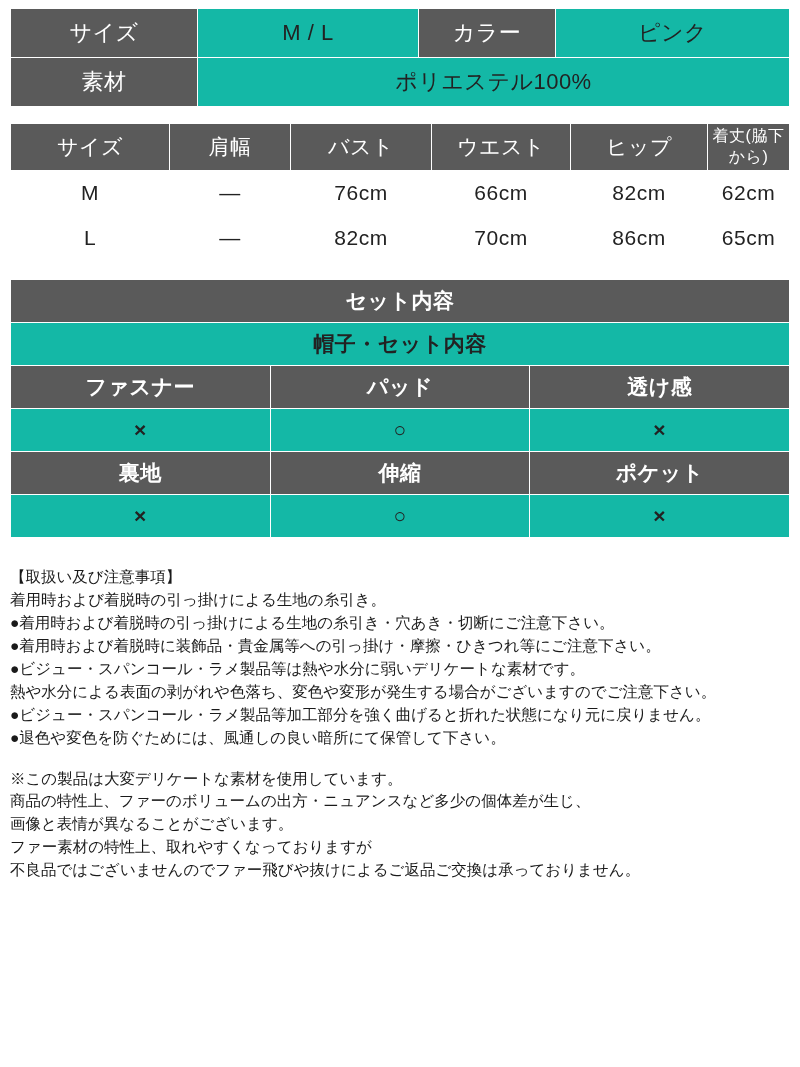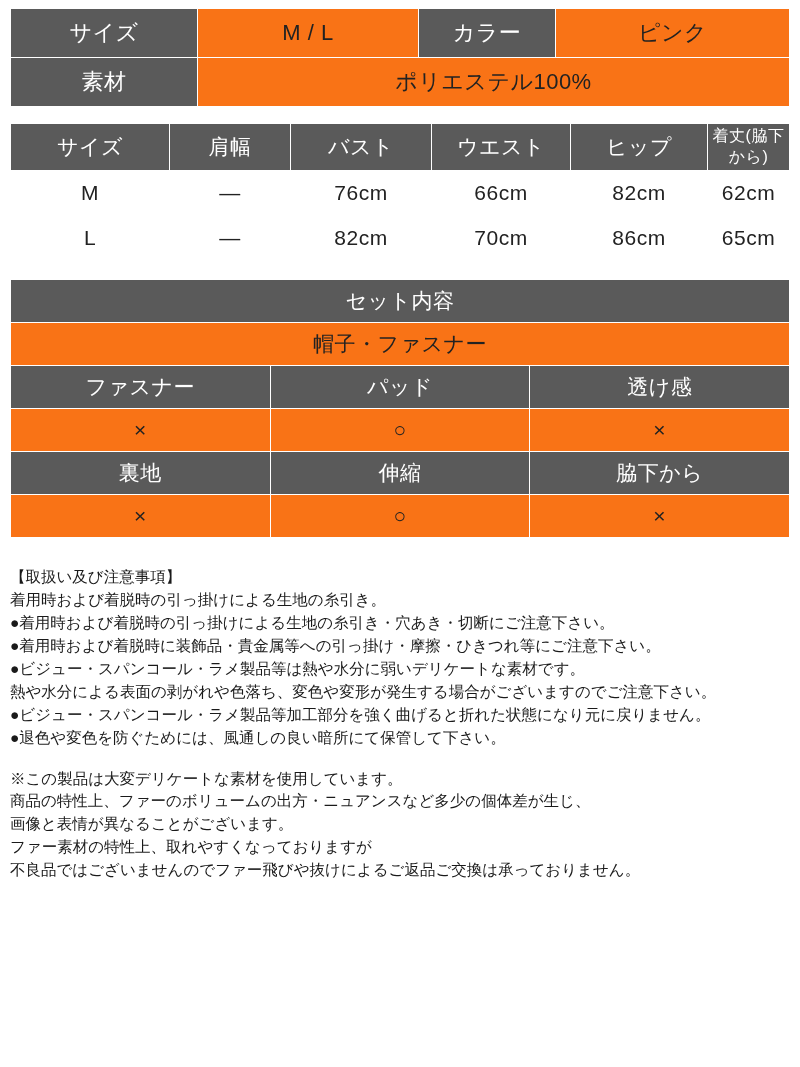--- a/index.html
+++ b/index.html
@@ -25,42 +25,42 @@
     border-collapse: collapse;
     width: 780px;
     table-layout: fixed;
   }
   td {
     border: 1px solid #ffffff;
     text-align: center;
     vertical-align: middle;
     font-size: 21px;
     color: #222222;
-    background: #f97316;
+    background: #14b8a6;
     height: 40px;
     padding: 2px 4px;
     letter-spacing: 0.5px;
   }
   td.hd {
     background: #5a5a5a;
     color: #ffffff;
     font-weight: normal;
   }
   
   .t-basic { margin-bottom: 16px; }
   .t-basic td { height: 44px; font-size: 22px; }
 
   .t-size { margin-bottom: 18px; }
   .t-size td { height: 40px; font-size: 21px; border: 1px solid #ffffff; }
   .t-size td.hd { background: #5a5a5a; }
   .t-size td.cell { background: #ffffff; }
   .t-size td.small { font-size: 16px; margin-left: 24px; }
 
   .t-set { margin-bottom: 4px; }
-  .t-set td { height: 38px; font-size: 21px; }
+  .t-set td { height: 38px; font-size: 21px; font-weight: bold; }
 
   .notes {
     margin-top: 28px;
     font-size: 15.5px;
     line-height: 1.48;
     color: #1a1a1a;
     width: 780px;
   }
   .notes .line { white-space: pre-wrap; }
   .notes .block2 { margin-top: 18px; }
@@ -118,36 +118,36 @@
     </tr>
   </tbody>
     </table>
 
   <table class="t-set">
     <tbody>
         <tr>
       <td class="hd" colspan="3">セット内容</td>
     </tr>
     <tr>
-      <td class="cell" colspan="3">帽子・ファスナー</td>
+      <td class="cell" colspan="3">帽子・セット内容</td>
     </tr>
     <tr>
       <td class="hd" style="width:260px">ファスナー</td>
       <td class="hd" style="width:260px">パッド</td>
       <td class="hd">透け感</td>
     </tr>
     <tr>
       <td class="cell">×</td>
       <td class="cell">○</td>
       <td class="cell">×</td>
     </tr>
     <tr>
       <td class="hd">裏地</td>
       <td class="hd">伸縮</td>
-      <td class="hd">脇下から</td>
+      <td class="hd">ポケット</td>
     </tr>
     <tr>
       <td class="cell">×</td>
       <td class="cell">○</td>
       <td class="cell">×</td>
     </tr>
   </tbody>
     </table>
 
   <div class="notes">

